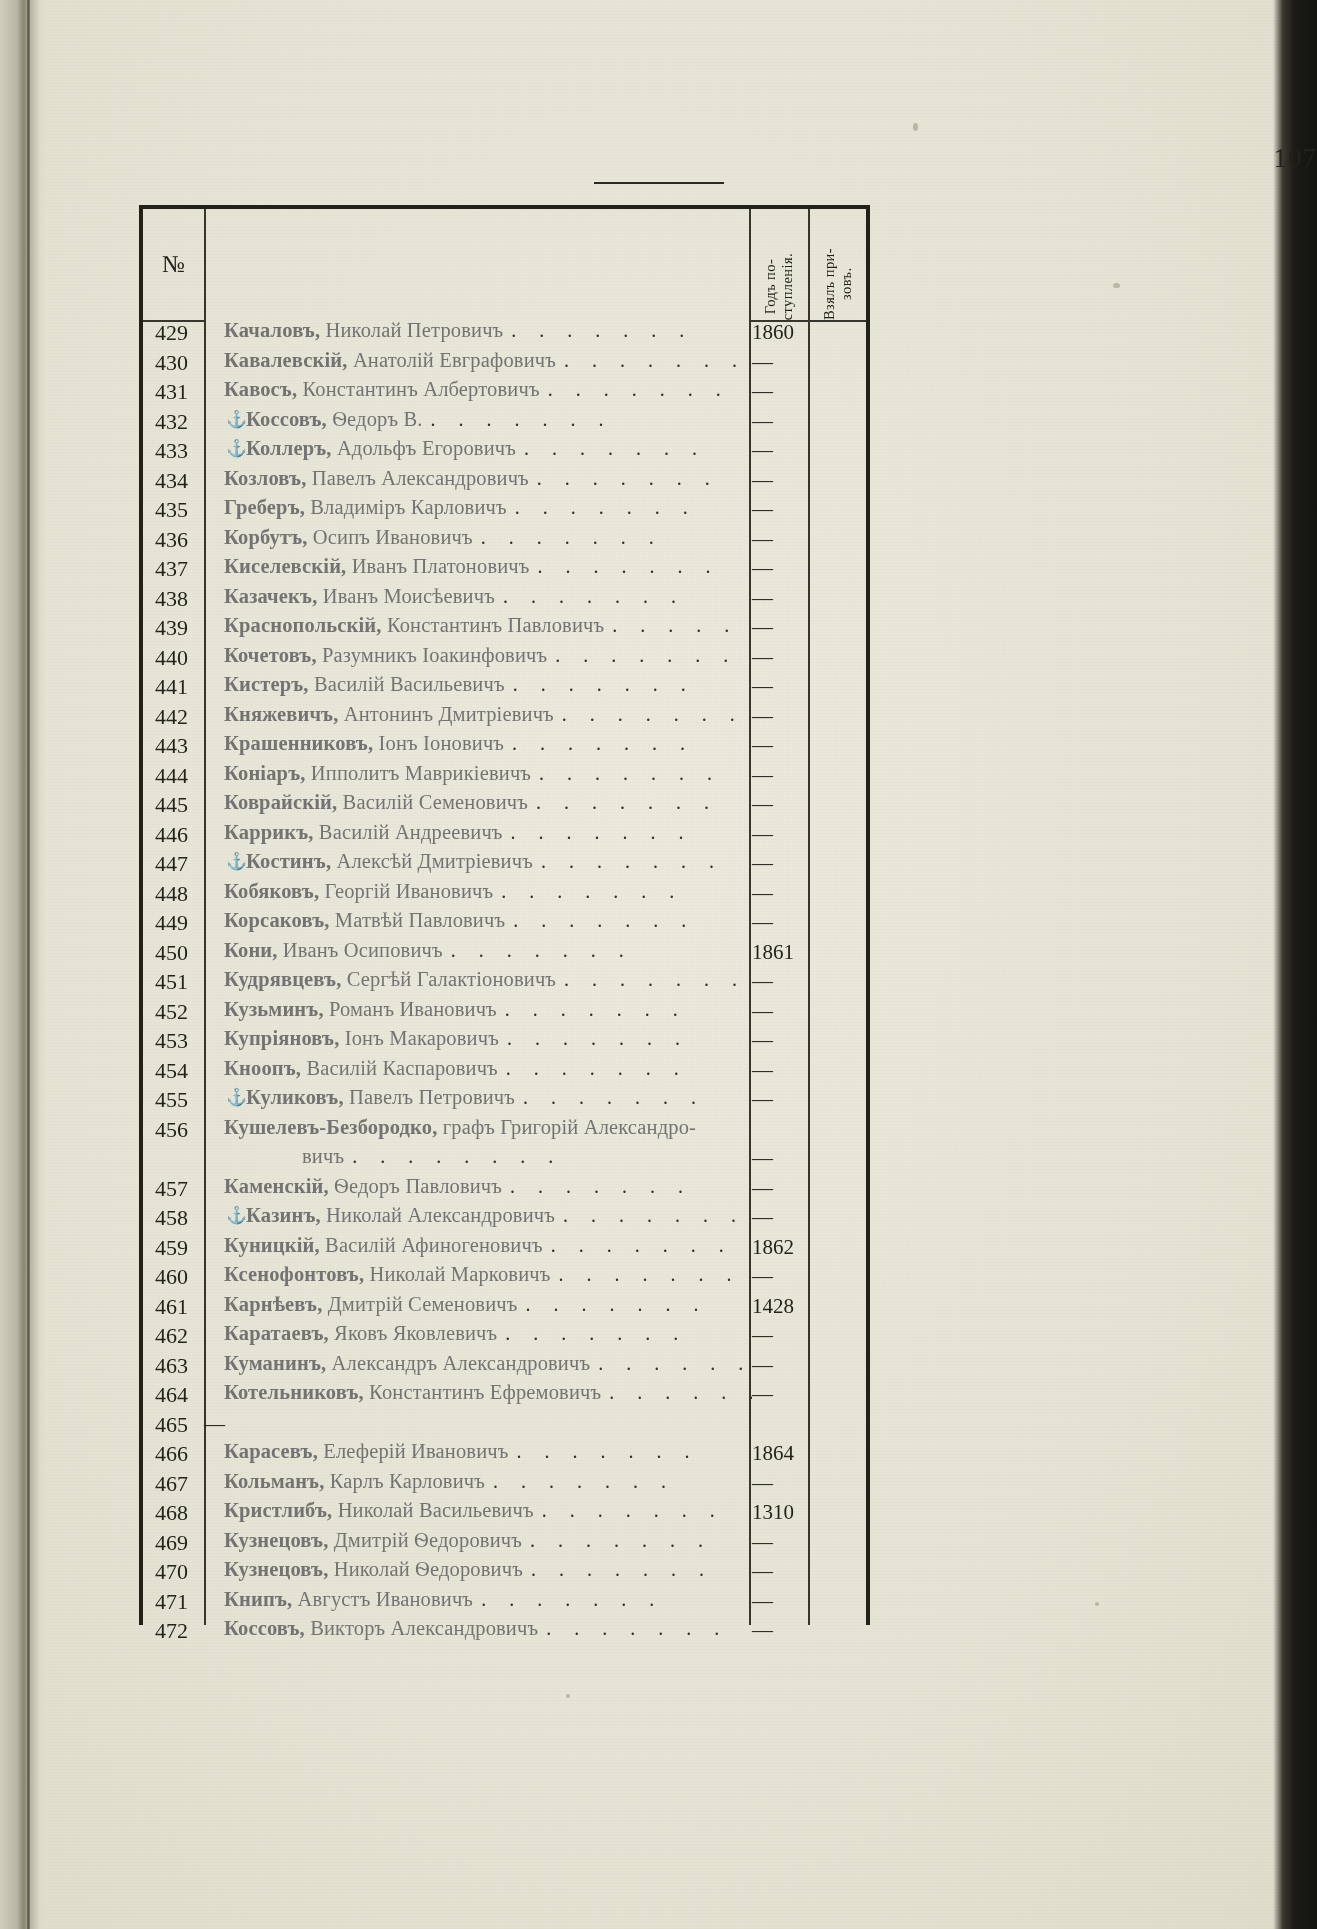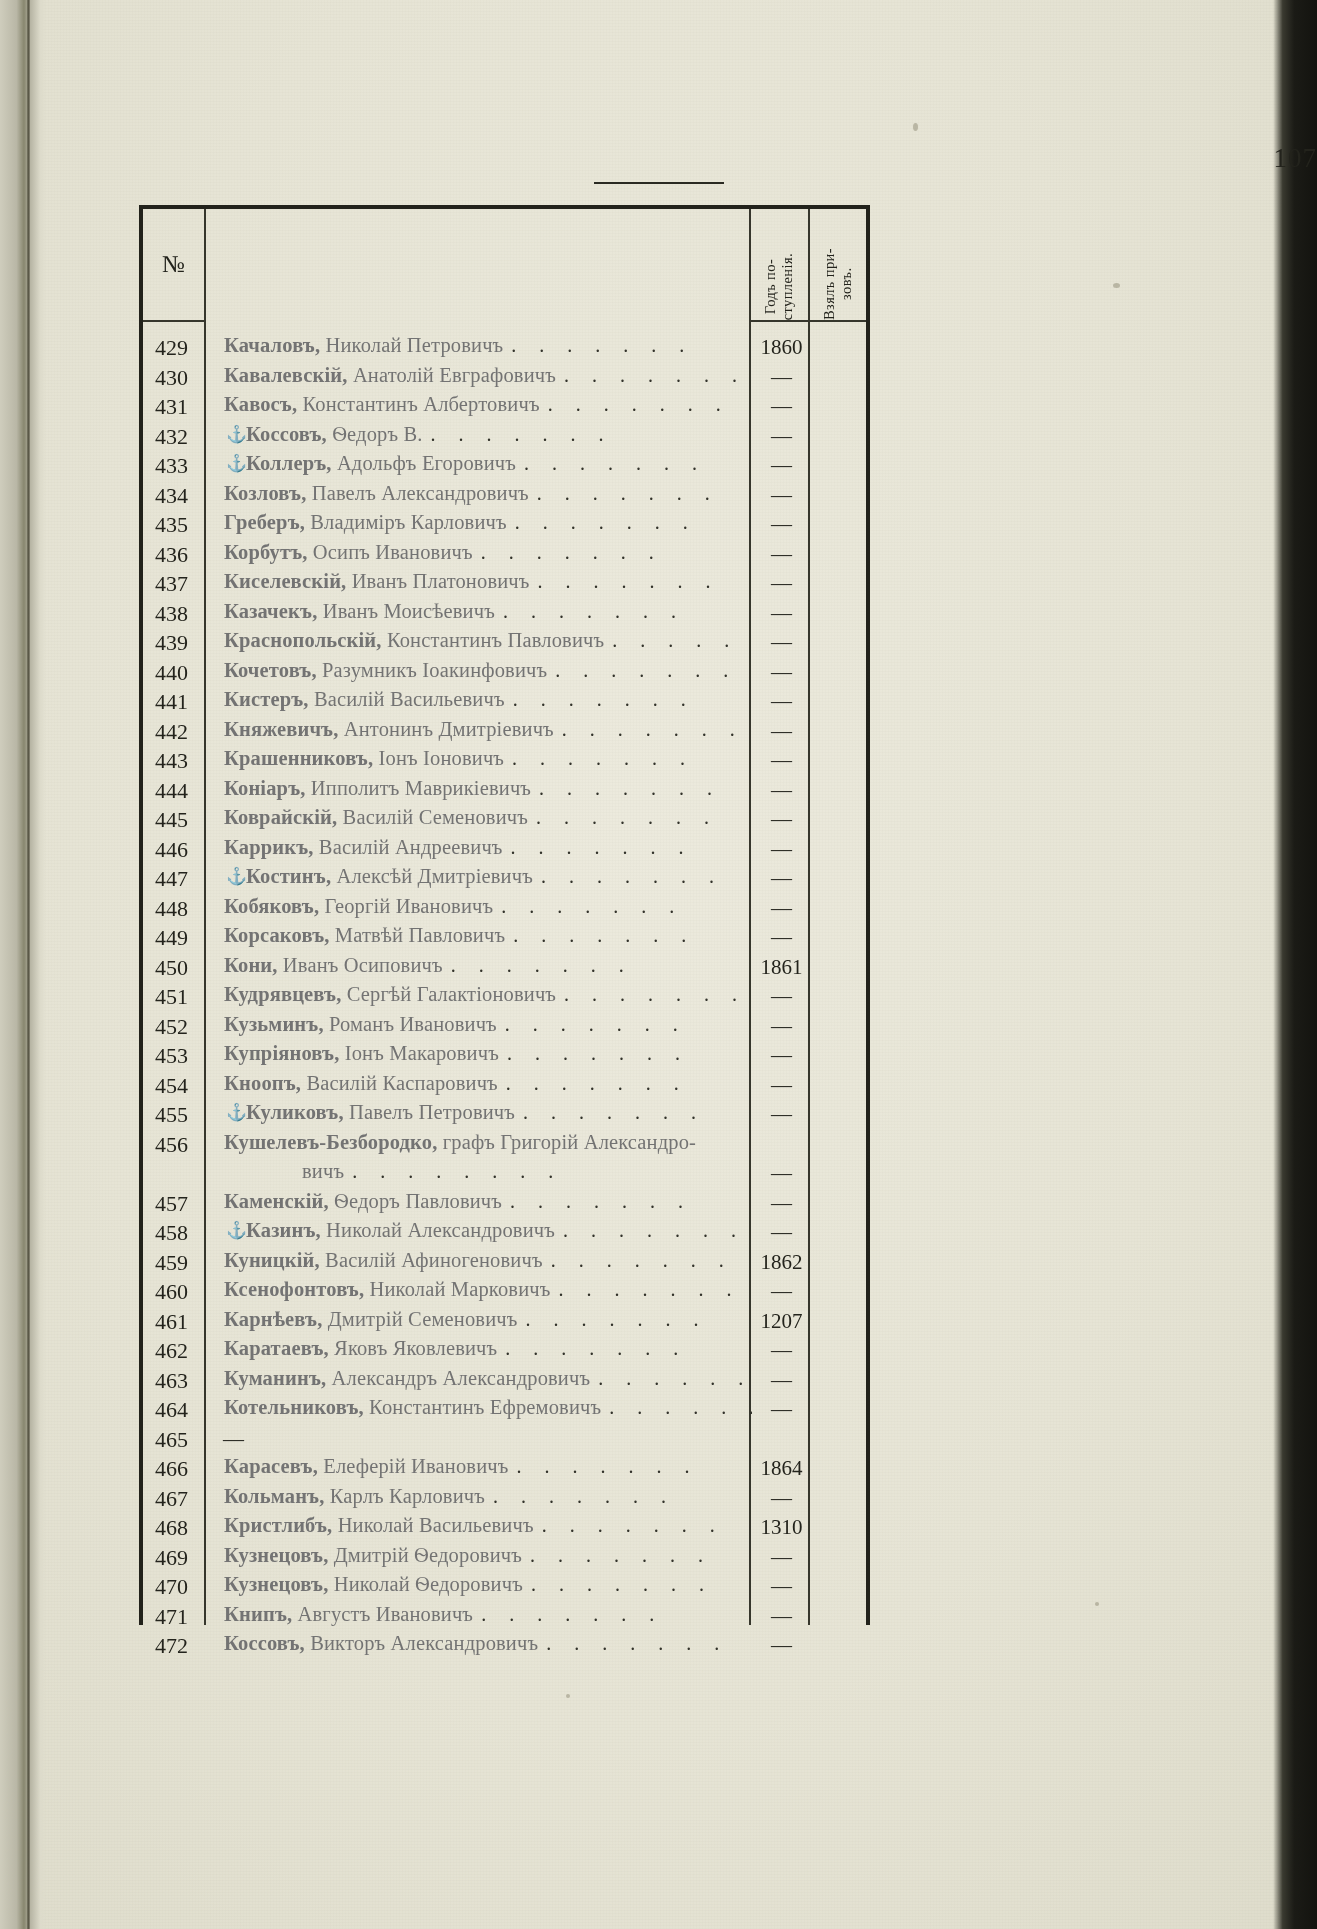--- a/index.html
+++ b/index.html
@@ -89,21 +89,21 @@
     letter-spacing:.4px;
     color:#23231c;
     text-align:center;
     white-space:pre;
     padding-bottom:4px;
   }
   #hdr-year {left:751px;width:57px;}
   #hdr-prize{left:810px;width:56px;}
 
   
-  #rows{position:absolute;left:139px;top:334px;width:730px;}
+  #rows{position:absolute;left:139px;top:319px;width:730px;}
   .row{
     position:relative;
     height:29.5px;
     display:flex;align-items:flex-start;
   }
   .c-num{
     width:65px;flex:0 0 65px;
     text-align:center;
     font-size:22px;color:#23231c;
     padding-top:1px;
@@ -128,21 +128,20 @@
   }
   .sur{font-weight:bold;}
   .leaders{
     color:#32322a;
     font-size:20px;
     letter-spacing:9px;
     margin-left:8px;
   }
   .c-year{
     width:59px;flex:0 0 59px;
-    text-align:center;
     font-size:21px;color:#23231c;
     padding-top:1px;
   }
   .c-prize{
     width:58px;flex:0 0 58px;
     text-align:center;
     font-size:21px;color:#23231c;
   }
   .row.cont .c-name{}
   .row.cont .nm{margin-left:78px;}
@@ -381,21 +380,21 @@
     </div>
     <div class="row">
       <div class="c-num">460</div>
       <div class="c-name"><span class="nm"><span class="sur">Ксенофонтовъ,</span> Николай Марковичъ</span><span class="leaders">. . . . . . .</span></div>
       <div class="c-year">—</div>
       <div class="c-prize"></div>
     </div>
     <div class="row">
       <div class="c-num">461</div>
       <div class="c-name"><span class="nm"><span class="sur">Карнѣевъ,</span> Дмитрій Семеновичъ</span><span class="leaders">. . . . . . .</span></div>
-      <div class="c-year">1207</div>
+      <div class="c-year">1428</div>
       <div class="c-prize"></div>
     </div>
     <div class="row">
       <div class="c-num">462</div>
       <div class="c-name"><span class="nm"><span class="sur">Каратаевъ,</span> Яковъ Яковлевичъ</span><span class="leaders">. . . . . . .</span></div>
       <div class="c-year">—</div>
       <div class="c-prize"></div>
     </div>
     <div class="row">
       <div class="c-num">463</div>

